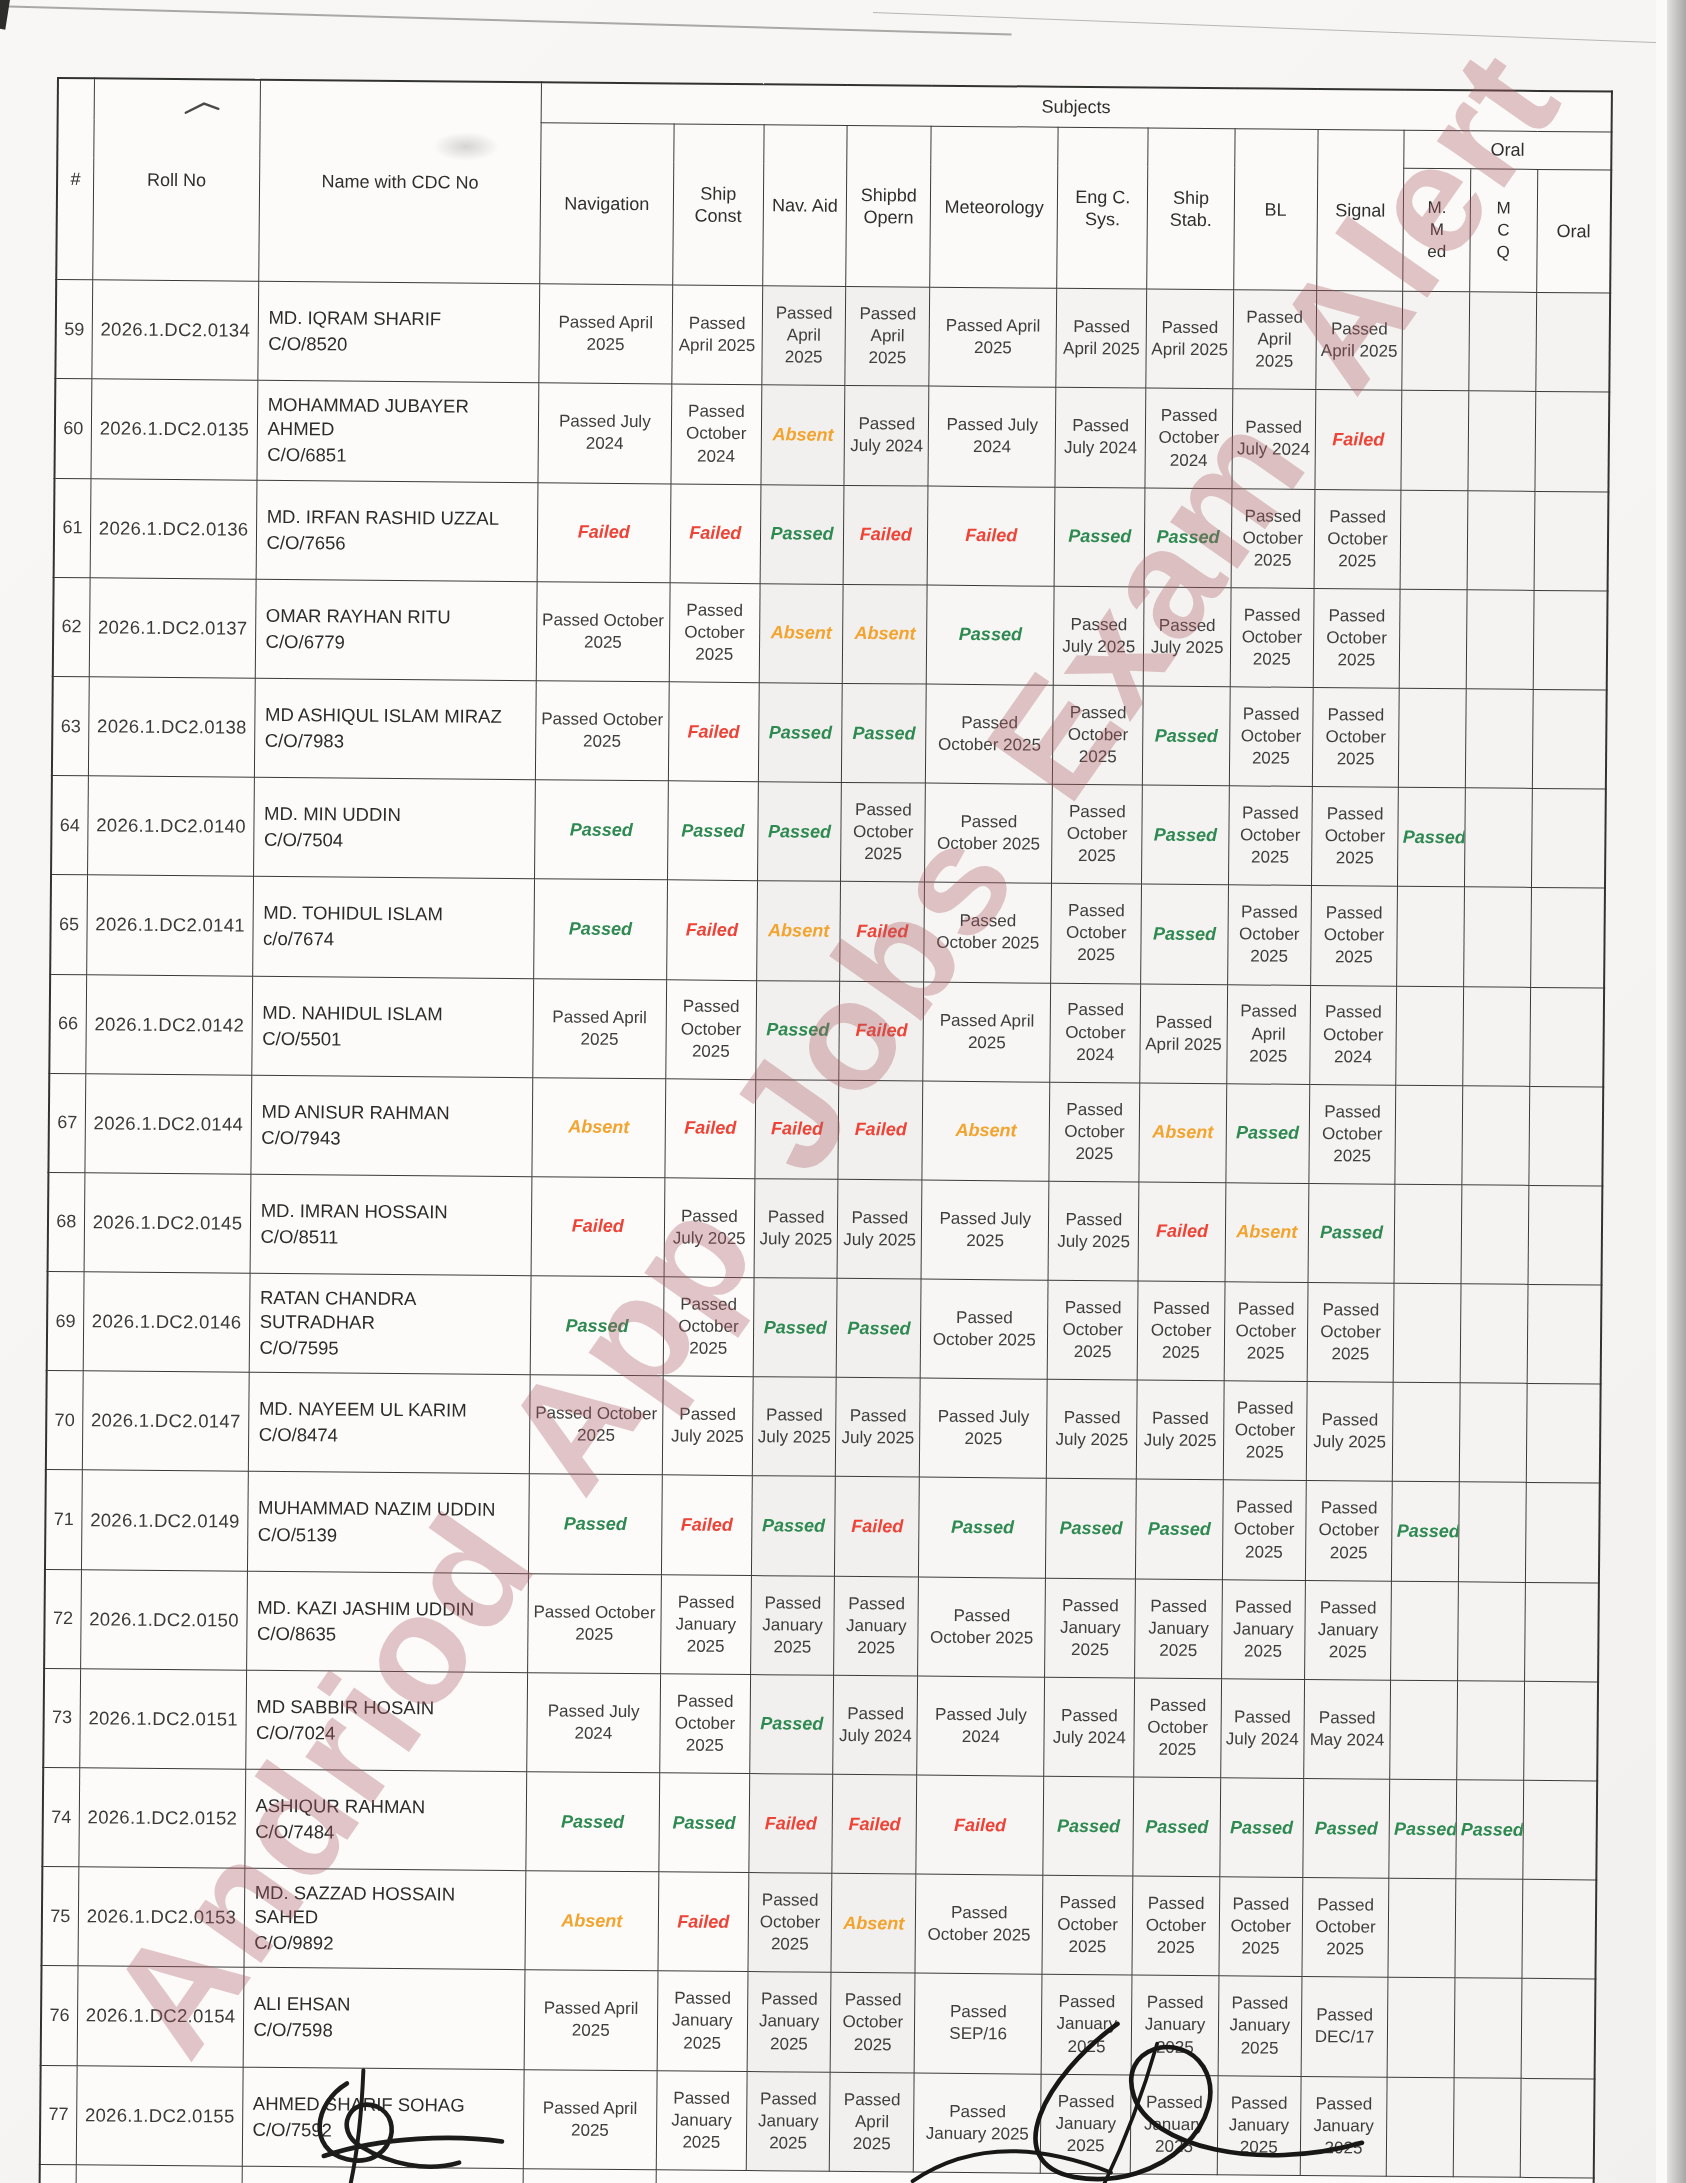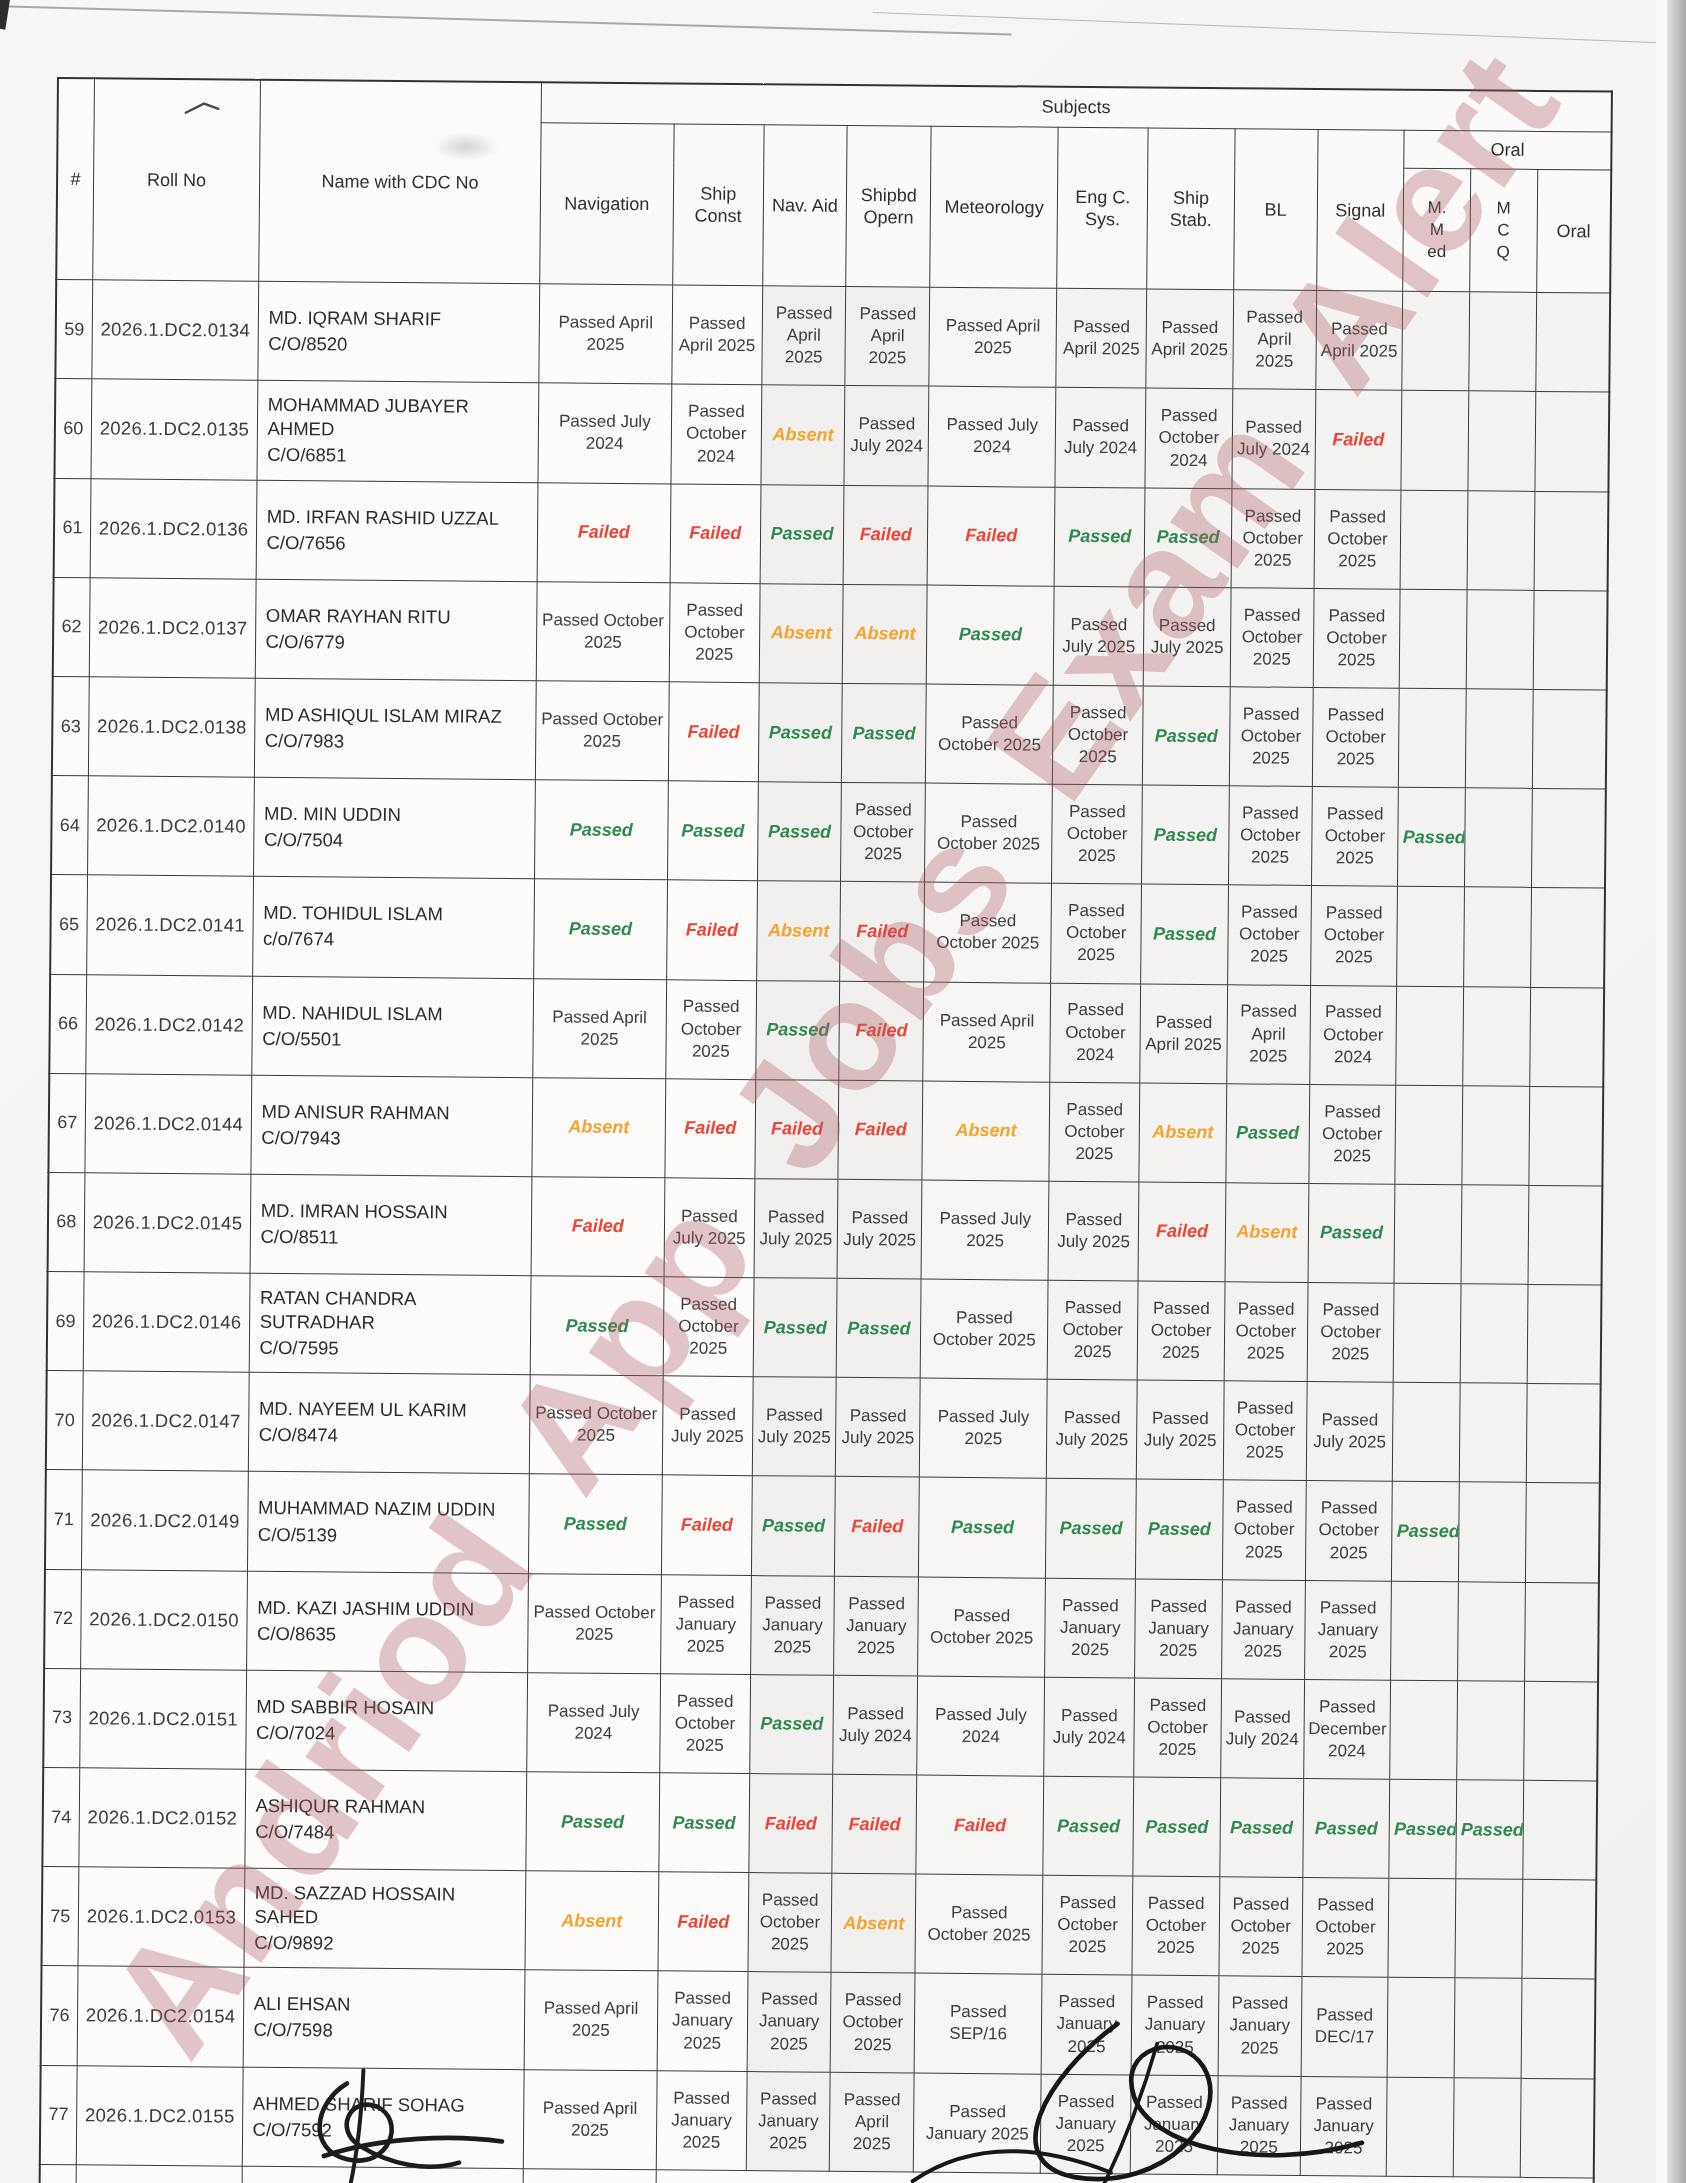--- a/index.html
+++ b/index.html
@@ -410,21 +410,21 @@
           <div class="cdc-line">C/O/7024</div>
         </td>
         <td class="st-date">Passed July 2024</td>
         <td class="st-date">Passed October 2025</td>
         <td class="st-pass">Passed</td>
         <td class="st-date">Passed July 2024</td>
         <td class="st-date">Passed July 2024</td>
         <td class="st-date">Passed July 2024</td>
         <td class="st-date">Passed October 2025</td>
         <td class="st-date">Passed July 2024</td>
-        <td class="st-date">Passed December 2024</td>
+        <td class="st-date">Passed May 2024</td>
         <td class="st-empty"></td>
         <td class="st-empty"></td>
         <td class="st-empty"></td>
       </tr>
       <tr>
         <td class="c-no">74</td>
         <td class="c-roll">2026.1.DC2.0152</td>
         <td class="c-namecell">
           <div class="name-line">ASHIQUR RAHMAN</div>
           <div class="cdc-line">C/O/7484</div>

